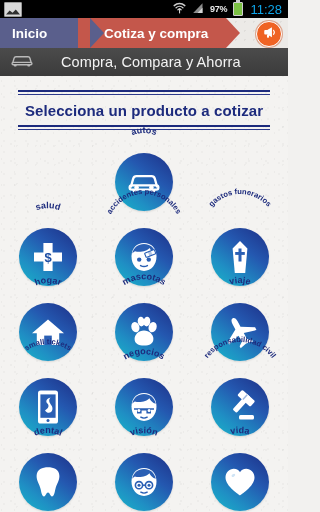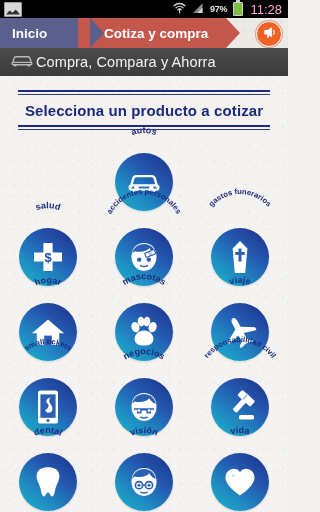--- a/index.html
+++ b/index.html
@@ -75,21 +75,21 @@
     position: relative;
   }
   .sb-batt::before {
     content: "";
     position: absolute;
     top: -3px; left: 2px;
     width: 4px; height: 2px;
     background: #cfcfcf;
   }
   .sb-clock {
-    color: #f9a8d4;
+    color: #0ea5e9;
     font-size: 13px;
     letter-spacing: 0px;
     padding-left: 1px;
   }
 
   
   .crumbbar {
     position: relative;
     height: 30px;
     display: flex;
@@ -153,21 +153,21 @@
     justify-content: center;
     z-index: 5;
   }
 
   
   .titlebar {
     height: 28px;
     background: linear-gradient(180deg, #4b4b4b 0%, #3b3b3b 100%);
     display: flex;
     align-items: center;
-    gap: 2px;
+    gap: 27px;
     padding-left: 10px;
     box-sizing: border-box;
   }
   .titlebar .tb-text {
     color: #f3f3f3;
     font-size: 14.5px;
     letter-spacing: 0.1px;
   }
 
   

